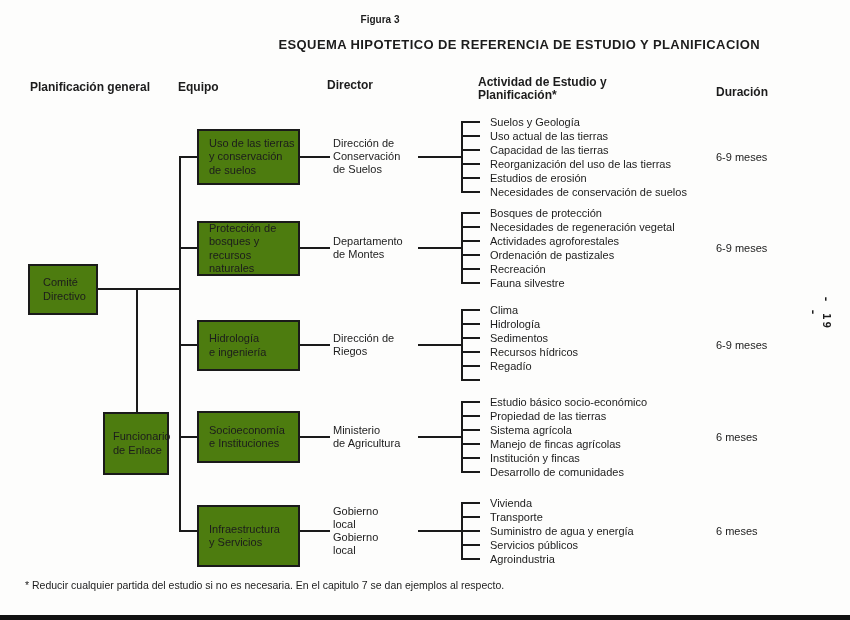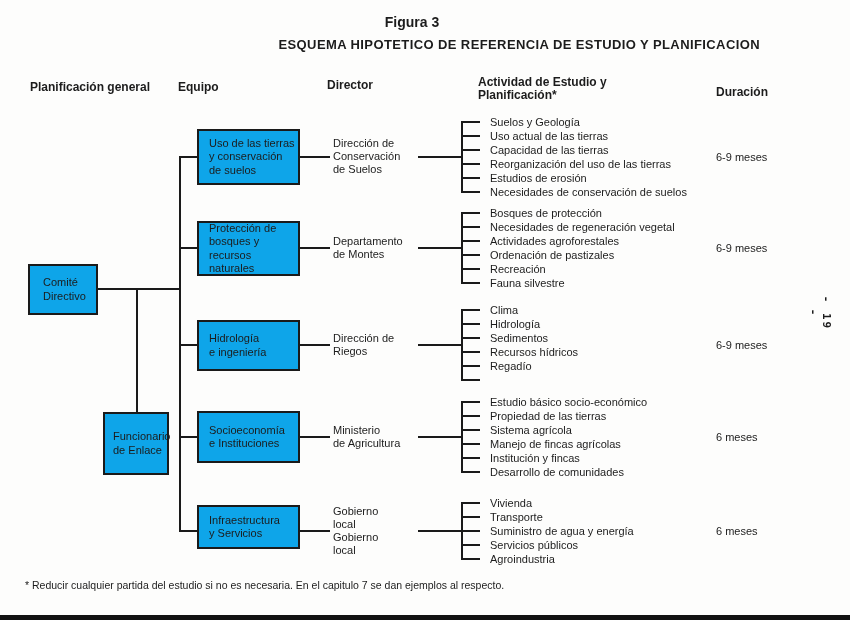--- a/index.html
+++ b/index.html
@@ -4,25 +4,25 @@
 <style>
   html,body{margin:0;padding:0;background:#e8e8e8;}
   .page{
     position:relative;width:850px;height:620px;background:#fdfdfc;
     font-family:"Liberation Sans",sans-serif;color:#1c1c1c;overflow:hidden;
   }
   .abs{position:absolute;}
   .pre{white-space:pre-line;}
   .hline{position:absolute;height:2px;background:#1a1a1a;}
   .vline{position:absolute;width:2px;background:#1a1a1a;}
-  .fig-label{top:14px;left:0;width:760px;text-align:center;font-size:14px;font-weight:700;margin-left:32px;}
+  .fig-label{top:14px;left:0;width:760px;text-align:center;font-size:10px;font-weight:700;}
   .fig-title{top:37px;left:0;width:760px;text-align:right;font-size:13px;font-weight:700;letter-spacing:.4px;}
   .hdr{font-size:12px;font-weight:700;line-height:13px;}
   .obox{
-    box-sizing:border-box;border:2px solid #1a1a1a;background:#0ea5e9;
+    box-sizing:border-box;border:2px solid #1a1a1a;background:#4d7c0f;
     display:flex;align-items:center;font-size:11px;line-height:13.5px;
   }
   .director{font-size:11px;line-height:13px;}
   .items{font-size:11px;width:240px;}
   .items>div{height:14px;line-height:14px;}
   .duration{font-size:11px;}
   .pagenum{
     font-family:"DejaVu Sans Mono",monospace;font-size:11px;font-weight:700;
     letter-spacing:2px;transform:rotate(90deg);transform-origin:center;
   }
@@ -145,21 +145,21 @@
     <div>Estudio básico socio-económico</div>
     <div>Propiedad de las tierras</div>
     <div>Sistema agrícola</div>
     <div>Manejo de fincas agrícolas</div>
     <div>Institución y fincas</div>
     <div>Desarrollo de comunidades</div>
   </div>
   <div class="abs duration" style="left:716px;top:431px;">6 meses</div>
 
   <div class="hline" style="left:179px;top:530px;width:18px;"></div>
-  <div class="abs obox pre" style="left:197px;top:505px;width:103px;height:44px;padding-left:10px;">Infraestructura
+  <div class="abs obox pre" style="left:197px;top:505px;width:103px;height:62px;padding-left:10px;">Infraestructura
 y Servicios</div>
   <div class="hline" style="left:300px;top:530px;width:30px;"></div>
   <div class="abs director pre" style="left:333px;top:505px;">Gobierno
 local
 Gobierno
 local</div>
   <div class="hline" style="left:418px;top:530px;width:43px;"></div>
   <div class="vline" style="left:461px;top:502px;height:58px;"></div>
   <div class="hline" style="left:461px;top:502px;width:19px;"></div>
   <div class="hline" style="left:461px;top:516px;width:19px;"></div>

